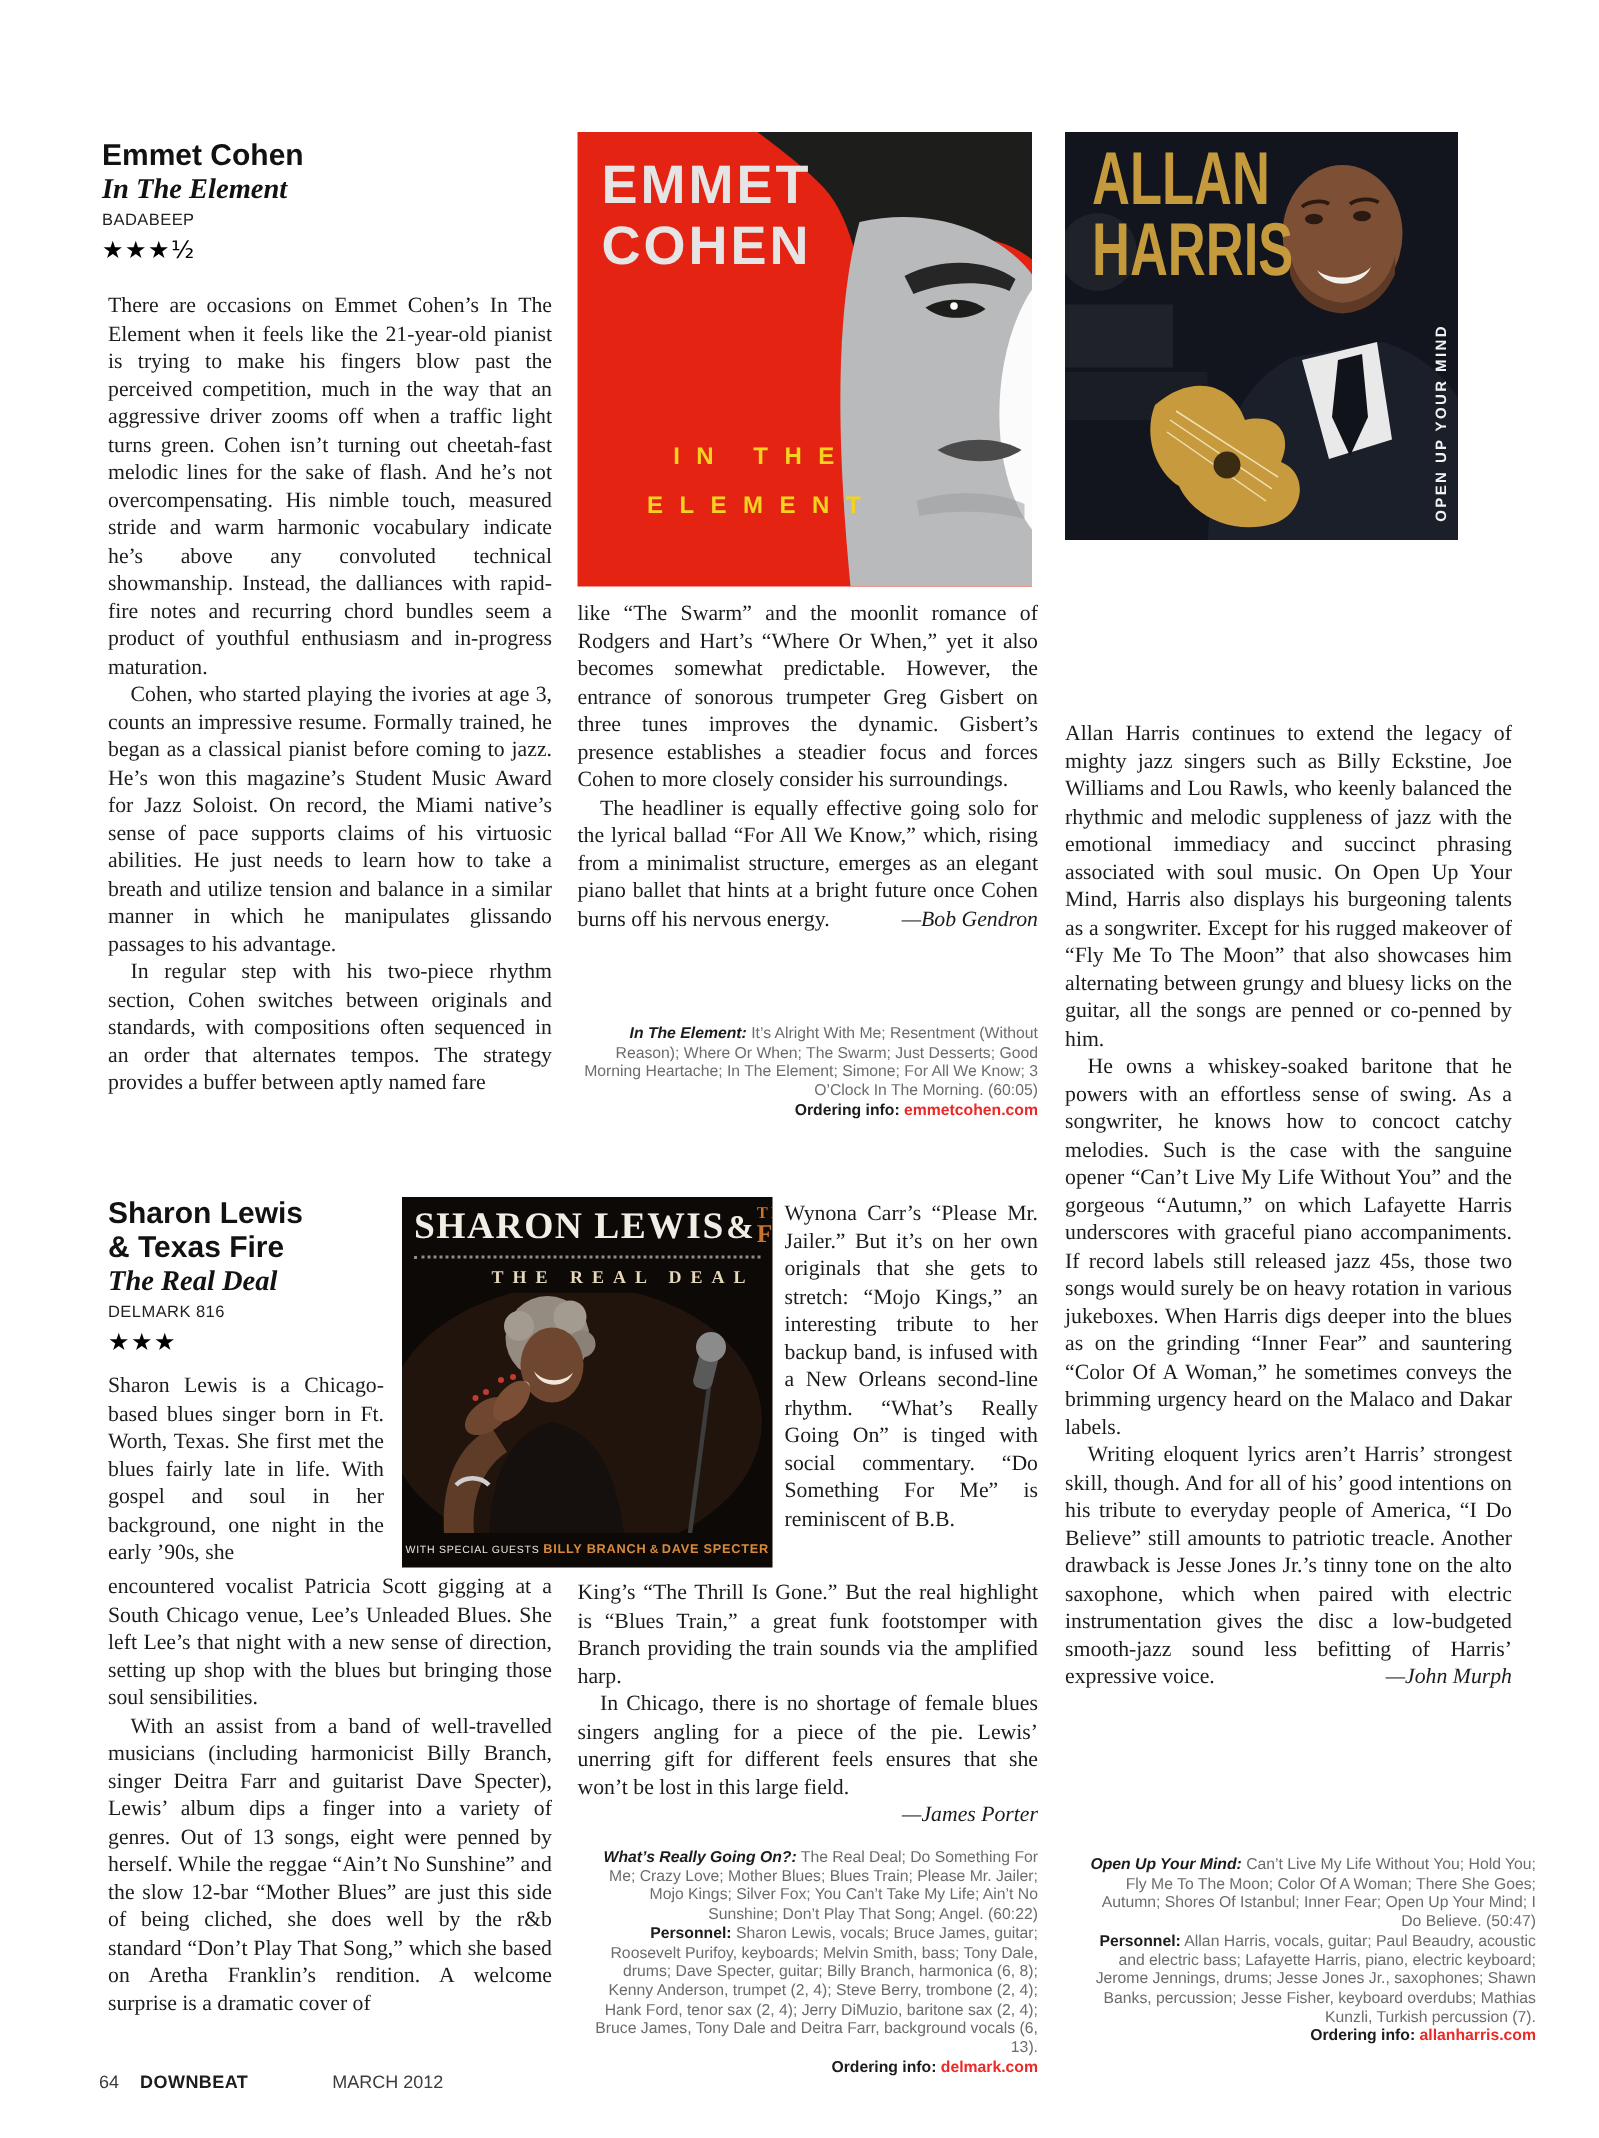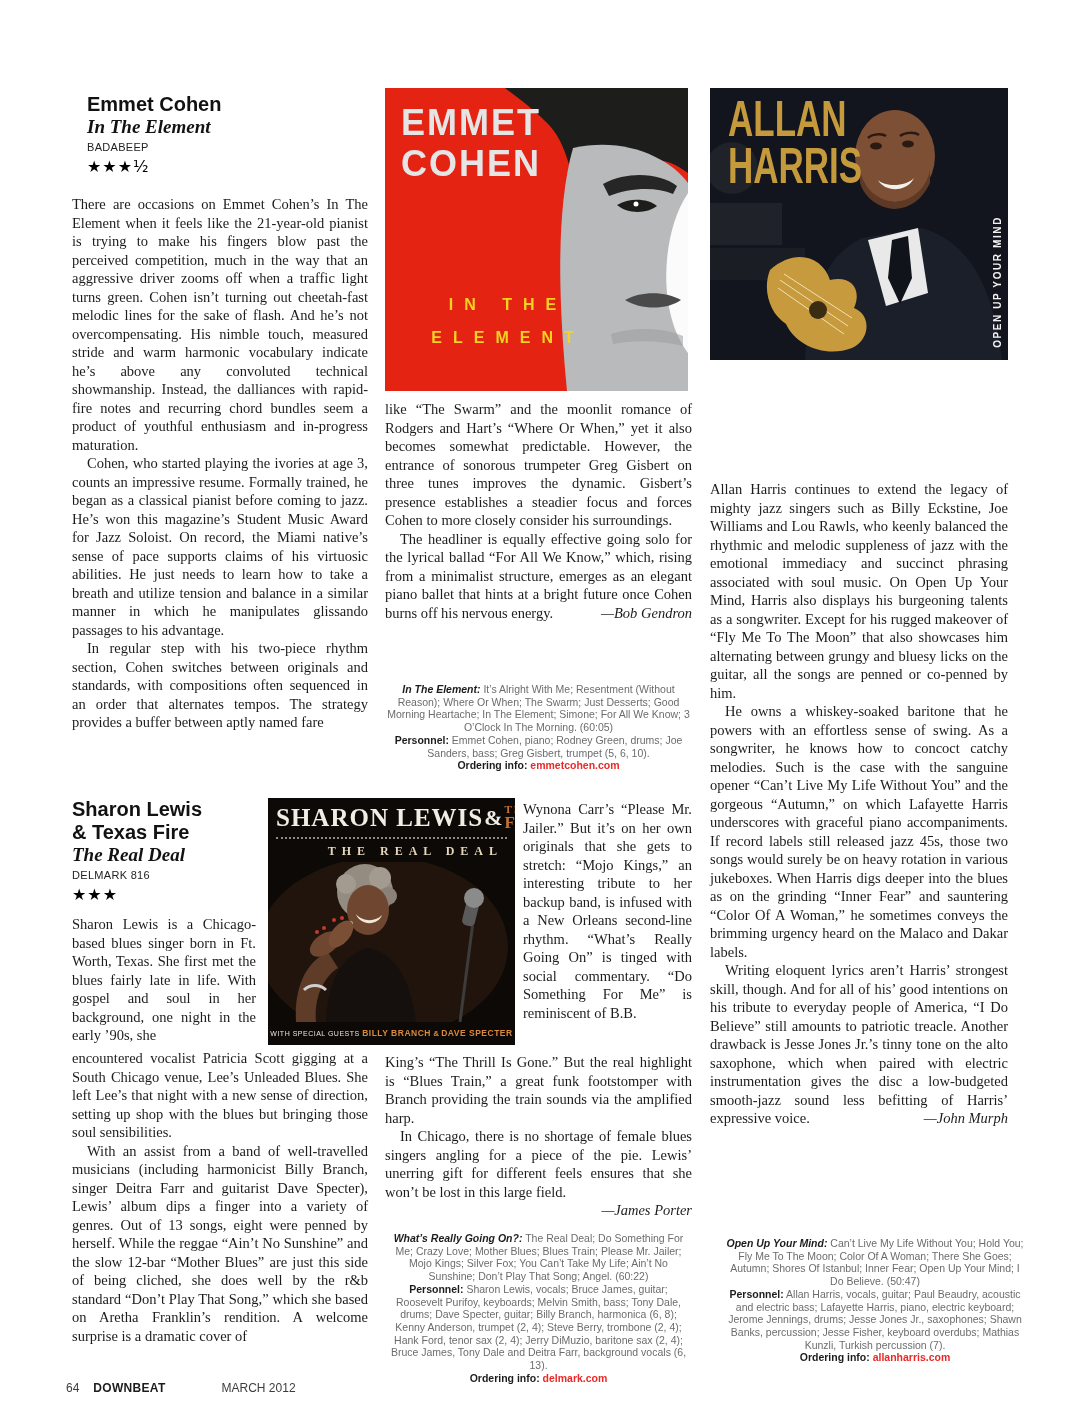--- a/index.html
+++ b/index.html
@@ -13,21 +13,21 @@
   .rev-rating{font-family:"DejaVu Sans",sans-serif;font-size:16px;line-height:19px;color:#000;margin-top:3px;letter-spacing:1px;}
 
   
   .body-col{position:absolute;text-align:justify;font-size:14.5px;line-height:18.5px;color:#1c1c1c;}
   .body-col p{margin:0;font-family:Liberation Serif, serif;}
   .indent{text-indent:15px;}
   .byline{text-align:right;font-style:italic;font-size:14.5px;line-height:18.5px;}
   .byline.pull{margin-top:-18.5px;}
 
   
-  .info{position:absolute;font-family:"Liberation Sans",sans-serif;font-size:10.5px;line-height:12.7px;color:#6b6c6e;text-align:center;}
+  .info{position:absolute;font-family:"Liberation Sans",sans-serif;font-size:10.5px;line-height:12.7px;color:#6b6c6e;text-align:right;}
   .info p{margin:0;}
   .it-title{font-weight:bold;font-style:italic;color:#1c1c1c;}
   .b{font-weight:bold;color:#1c1c1c;}
   .url{font-weight:bold;color:#e92a28;cursor:pointer;}
 
   
   .cover{position:absolute;overflow:hidden;}
 
   
   .cov-emmet{background:#e42313;}
@@ -63,21 +63,21 @@
   
   .footer{position:absolute;left:66px;top:1381px;font-family:"Liberation Sans",sans-serif;font-size:12px;color:#3c3c3b;}
   .footer .b{margin-left:14px;letter-spacing:.3px;}
   .footer .issue{margin-left:10px;padding-left:46px;}
 </style>
 </head>
 <body>
 
 <div class="page">
 
-  <div style="position:absolute;left:87px;top:93px;width:300px;">
+  <div style="position:absolute;left:68px;top:93px;width:300px;">
     <div class="rev-artist">Emmet Cohen</div>
     <div class="rev-album">In The Element</div>
     <div class="rev-label">BADABEEP</div>
     <div class="rev-rating">★★★½</div>
   </div>
 
   <div class="body-col" style="left:72px;top:195px;width:296px;">
     <p>There are occasions on Emmet Cohen’s In The Element when it feels like the 21-year-old pianist is trying to make his fingers blow past the perceived competition, much in the way that an aggressive driver zooms off when a traffic light turns green. Cohen isn’t turning out cheetah-fast melodic lines for the sake of flash. And he’s not overcompensating. His nimble touch, measured stride and warm harmonic vocabulary indicate he’s above any convoluted technical showmanship. Instead, the dalliances with rapid-fire notes and recurring chord bundles seem a product of youthful enthusiasm and in-progress maturation.</p>
     <p class="indent">Cohen, who started playing the ivories at age 3, counts an impressive resume. Formally trained, he began as a classical pianist before coming to jazz. He’s won this magazine’s Student Music Award for Jazz Soloist. On record, the Miami native’s sense of pace supports claims of his virtuosic abilities. He just needs to learn how to take a breath and utilize tension and balance in a similar manner in which he manipulates glissando passages to his advantage.</p>
     <p class="indent">In regular step with his two-piece rhythm section, Cohen switches between originals and standards, with compositions often sequenced in an order that alternates tempos. The strategy provides a buffer between aptly named fare</p>
@@ -105,25 +105,24 @@
   </div>
 
   <div class="body-col" style="left:385px;top:400px;width:307px;">
     <p>like “The Swarm” and the moonlit romance of Rodgers and Hart’s “Where Or When,” yet it also becomes somewhat predictable. However, the entrance of sonorous trumpeter Greg Gisbert on three tunes improves the dynamic. Gisbert’s presence establishes a steadier focus and forces Cohen to more closely consider his surroundings.</p>
     <p class="indent">The headliner is equally effective going solo for the lyrical ballad “For All We Know,” which, rising from a minimalist structure, emerges as an elegant piano ballet that hints at a bright future once Cohen burns off his nervous energy.</p>
     <p class="byline pull">—Bob Gendron</p>
   </div>
 
   <div class="info" style="left:385px;top:683px;width:307px;">
     <p><span class="it-title">In The Element:</span> <span>It’s Alright With Me; Resentment (Without Reason); Where Or When; The Swarm; Just Desserts; Good Morning Heartache; In The Element; Simone; For All We Know; 3 O’Clock In The Morning. (60:05)</span></p>
-    <p><span class="b">Personnel:</span> <span>Emmet Cohen, piano; Rodney Green, drums; Joe Sanders, bass; Greg Gisbert, trumpet (5, 6, 10).</span></p>
     <p><span class="b">Ordering info:</span> <span class="url">emmetcohen.com</span></p>
   </div>
 
-  <div class="cover cov-harris" style="left:710px;top:88px;width:298px;height:272px;">
+  <div class="cover cov-harris" style="left:710px;top:88px;width:262px;height:272px;">
     <svg width="298" height="272" viewBox="0 0 298 272">
       <rect x="0" y="115" width="72" height="42" fill="#2a2d33" opacity=".55"></rect>
       <rect x="0" y="160" width="95" height="32" fill="#1e2127" opacity=".7"></rect>
       <circle cx="22" cy="80" r="26" fill="#23262c" opacity=".8"></circle>
       <path d="M95,272 C100,200 120,165 152,150 L212,140 C252,152 282,187 292,272 Z" fill="#1b1f2a"></path>
       <polygon points="158,152 208,140 218,205 176,218" fill="#e9e9ea"></polygon>
       <polygon points="182,152 198,148 202,190 190,216 178,190" fill="#10131a"></polygon>
       <ellipse cx="185" cy="68" rx="40" ry="46" fill="#7d4f35"></ellipse>
       <path d="M150,80 C152,98 165,112 185,114 C205,112 217,98 220,82 L220,95 C212,112 200,120 185,121 C168,120 155,110 150,95 Z" fill="#5d3926"></path>
       <ellipse cx="166" cy="58" rx="6" ry="3.5" fill="#2a1a12"></ellipse>

